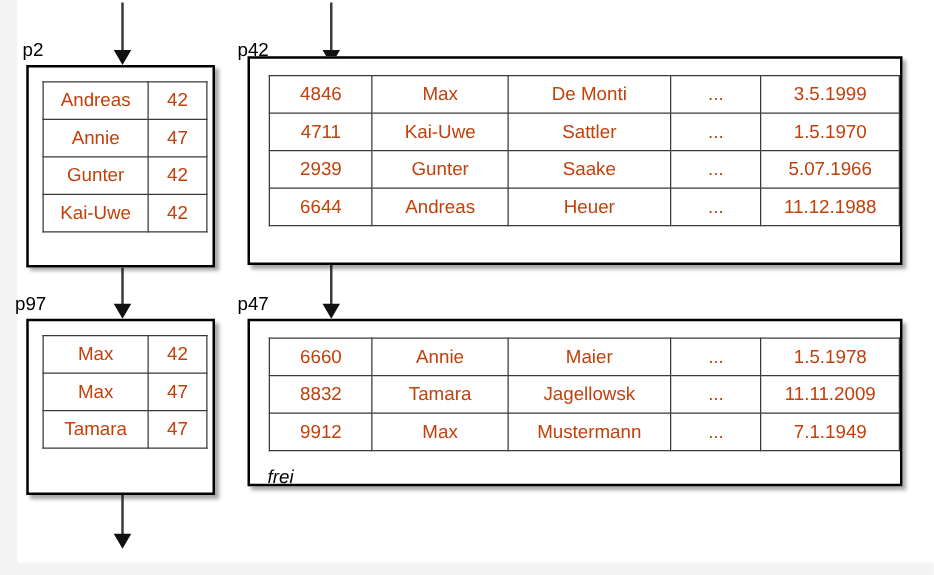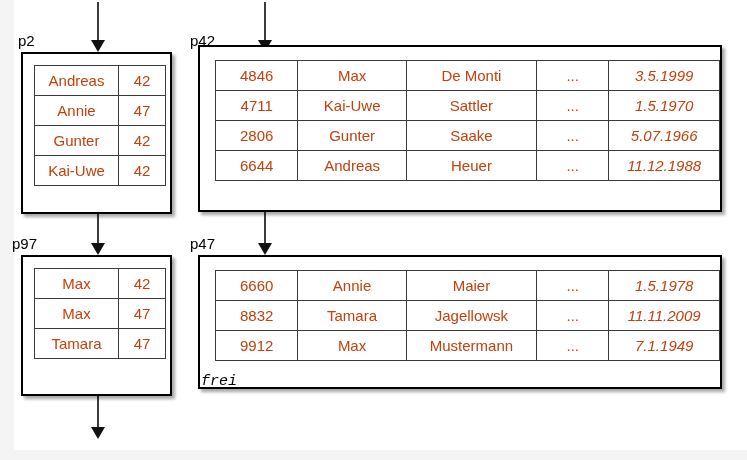--- a/index.html
+++ b/index.html
@@ -70,21 +70,21 @@
 
   
   .idx-table td.key   { width: 83px; }
   .idx-table td.val   { width: 46px; }
 
   
   .data-table td.c-id    { width: 82px; }
   .data-table td.c-first { width: 108px; }
   .data-table td.c-last  { width: 130px; margin-top: 20px; }
   .data-table td.c-dots  { width: 72px; }
-  .data-table td.c-date  { width: 110px; font-style: italic; }
+  .data-table td.c-date  { width: 110px; }
 
   .frei-label {
     position: absolute;
     font-style: italic;
     font-size: 15px;
     color: #000000;
     white-space: nowrap;
   }
 
   
@@ -160,21 +160,21 @@
           <td class="c-date">3.5.1999</td>
         </tr>
         <tr>
           <td class="c-id">4711</td>
           <td class="c-first">Kai-Uwe</td>
           <td class="c-last">Sattler</td>
           <td class="c-dots">...</td>
           <td class="c-date">1.5.1970</td>
         </tr>
         <tr>
-          <td class="c-id">2806</td>
+          <td class="c-id">2939</td>
           <td class="c-first">Gunter</td>
           <td class="c-last">Saake</td>
           <td class="c-dots">...</td>
           <td class="c-date">5.07.1966</td>
         </tr>
         <tr>
           <td class="c-id">6644</td>
           <td class="c-first">Andreas</td>
           <td class="c-last">Heuer</td>
           <td class="c-dots">...</td>
@@ -224,16 +224,16 @@
         </tr>
         <tr>
           <td class="c-id">9912</td>
           <td class="c-first">Max</td>
           <td class="c-last">Mustermann</td>
           <td class="c-dots">...</td>
           <td class="c-date">7.1.1949</td>
         </tr>
       </tbody>
     </table>
-    <div class="frei-label" style="left:1px; top:116px;font-family:Liberation Mono, monospace;">frei</div>
+    <div class="frei-label" style="left:14px; top:116px;">frei</div>
   </div>
 
 </div>
 
 </body></html>

